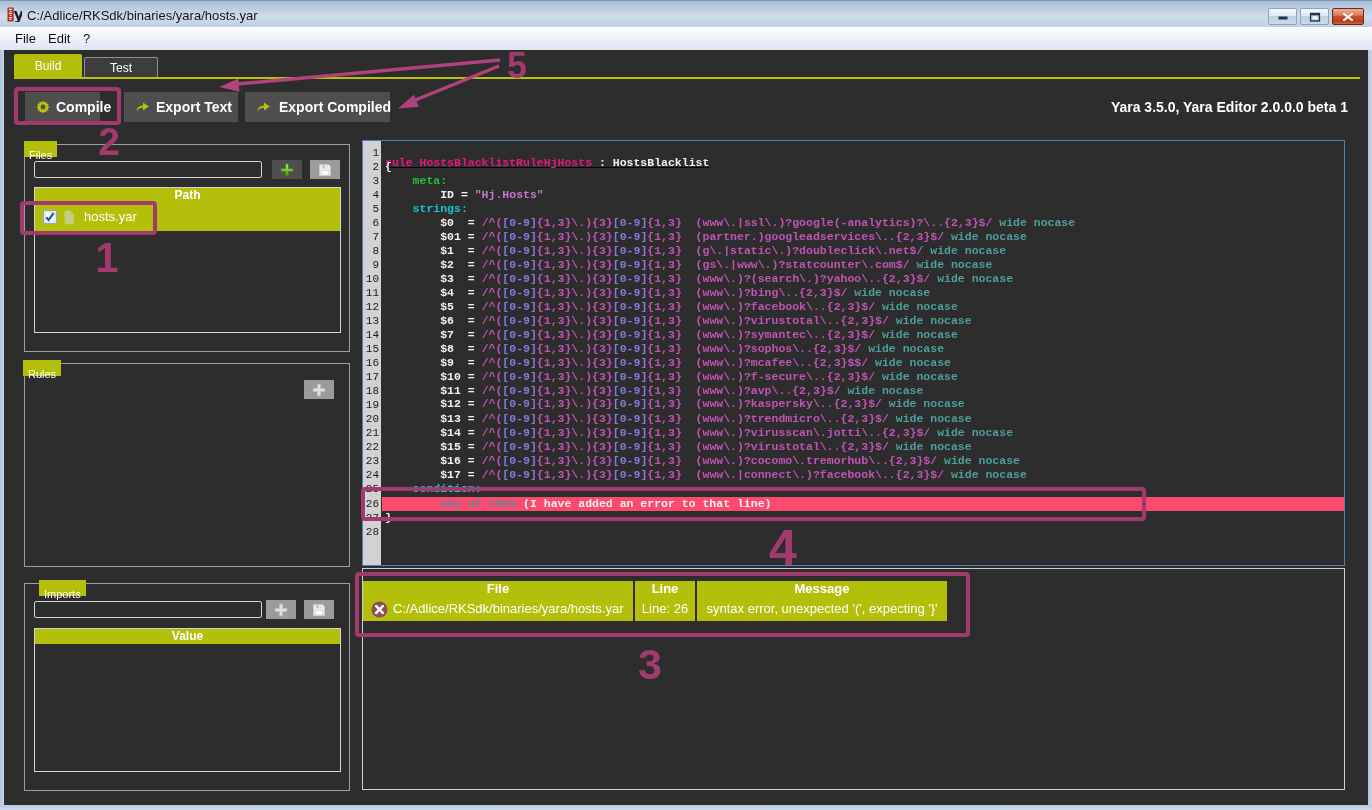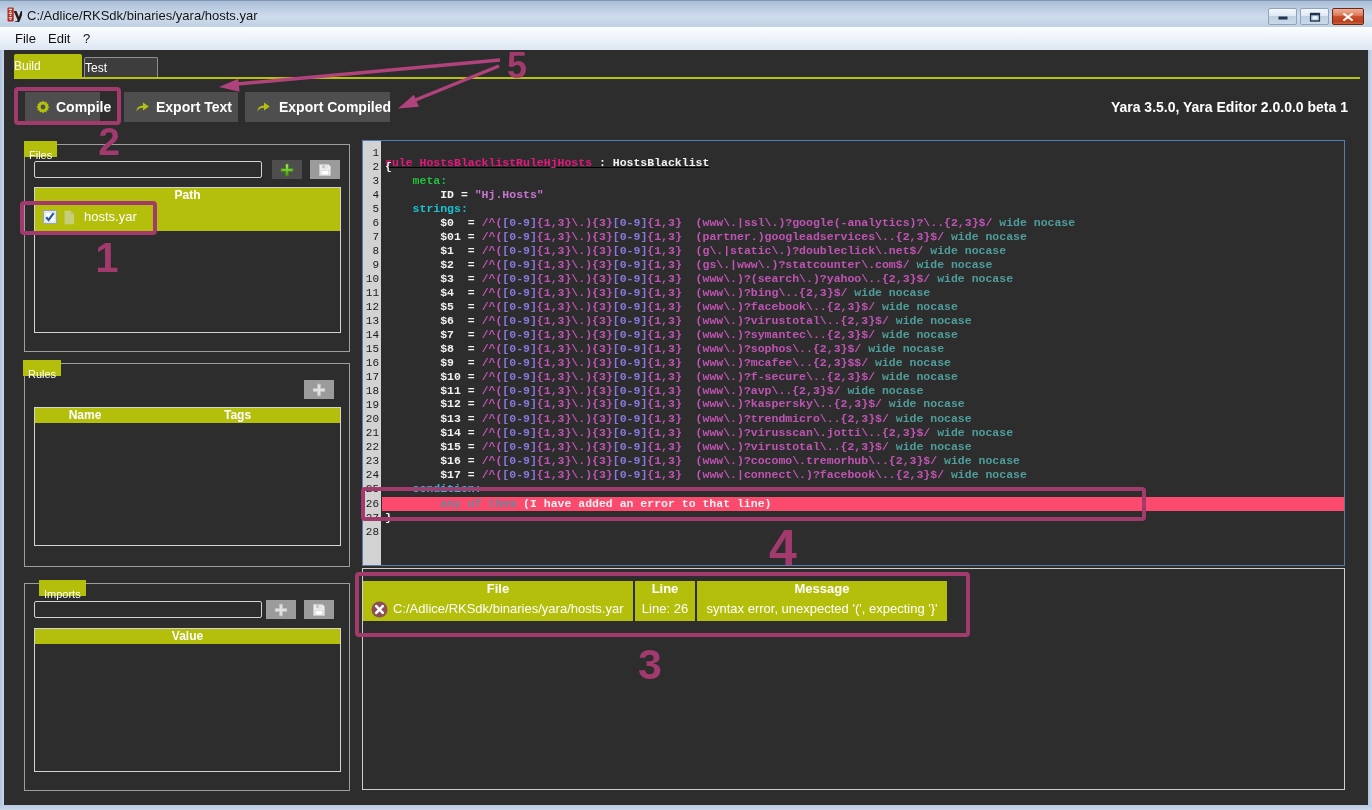--- a/index.html
+++ b/index.html
@@ -25,21 +25,21 @@
   background:linear-gradient(#fbfdfe,#eef3fa 50%,#dde6f2);}
 .menu-item{position:absolute;top:0;height:23px;line-height:24px;font-size:13px;color:#111;}
 
 
 .wb{position:absolute;background:linear-gradient(90deg,#b0c4db,#c8d7e9);}
 #wb-left{left:0;top:50px;width:4px;height:760px;}
 #wb-right{left:1368px;top:50px;width:4px;height:760px;}
 #wb-bottom{left:0;top:805px;width:1372px;height:5px;background:linear-gradient(#b6c9df,#ccdaEB);}
 
 
-.tab{position:absolute;font-size:12px;color:#fff;}
+.tab{position:absolute;font-size:12px;color:#fff;text-align:center;}
 #tab-build{left:14px;top:54px;width:68px;height:24px;line-height:24px;background:#b4bf0c;border-radius:2px 2px 0 0;}
 #tab-test{left:84px;top:57px;width:74px;height:21px;line-height:21px;background:#3d3d3d;
   border:1px solid #8f8f8f;border-bottom:none;border-radius:2px 2px 0 0;}
 #tab-underline{position:absolute;left:14px;top:77px;width:1346px;height:2px;background:#b7c308;}
 
 .tbtn{position:absolute;top:92px;height:30px;background:#4e4e4e;color:#fff;
   font-size:14px;font-weight:bold;display:flex;align-items:center;gap:6px;padding:0 11px;white-space:nowrap;}
 .tbtn svg{flex:0 0 auto;}
 #btn-compile{left:25px;width:75px;}
 #btn-export-text{left:124px;width:114px;}
@@ -224,24 +224,20 @@
     </div>
   </div>
 
   <div id="grp-rules" class="grp"></div>
   <div id="chip-rules" class="chip">Rules</div>
   <div id="rules-add" class="sqbtn off">
       <svg width="14" height="14" viewBox="0 0 14 14">
         <path d="M5.6 1.2 h2.8 v4.4 h4.4 v2.8 h-4.4 v4.4 h-2.8 v-4.4 h-4.4 v-2.8 h4.4 Z" fill="#e3e3e3" stroke="#c4c4c4" stroke-width="0.8"></path>
       </svg>
     </div>
-  <div id="rules-table" class="ltable">
-    <div class="thead" style="left:0;width:100px">Name</div>
-    <div class="thead" style="left:100px;width:205px">Tags</div>
-  </div>
 
   <div id="grp-imports" class="grp"></div>
   <div id="chip-imports" class="chip">Imports</div>
   <input id="imports-input" class="txtin" value="" style="">
   <div id="imports-add" class="sqbtn off">
       <svg width="14" height="14" viewBox="0 0 14 14">
         <path d="M5.6 1.2 h2.8 v4.4 h4.4 v2.8 h-4.4 v4.4 h-2.8 v-4.4 h-4.4 v-2.8 h4.4 Z" fill="#e3e3e3" stroke="#c4c4c4" stroke-width="0.8"></path>
       </svg>
     </div>
   <div id="imports-save" class="sqbtn off">

